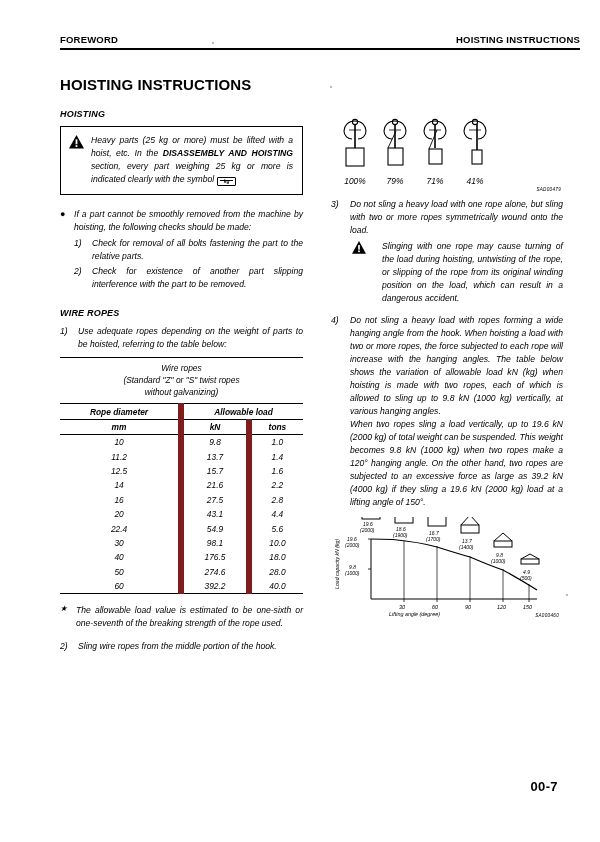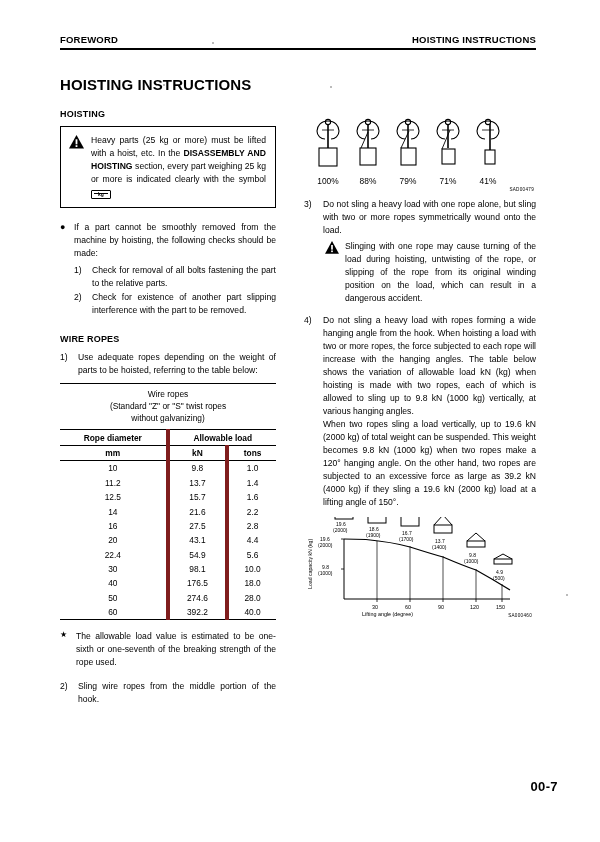--- a/index.html
+++ b/index.html
@@ -5,37 +5,37 @@
   * { box-sizing: border-box; }
   html, body { margin:0; padding:0; }
   body {
     width:600px; height:842px;
     background:#ffffff;
     font-family:"Liberation Sans", sans-serif;
     color:#000;
     position:relative;
     overflow:hidden;
   }
-  .page { position:absolute; inset:0; padding:34px 64px 0 60px; }
+  .page { position:absolute; inset:0; padding:34px 20px 0 60px; }
 
   
   .runhead {
     display:flex; justify-content:space-between; align-items:flex-end;
     font-size:9.5px; font-weight:bold; letter-spacing:.2px;
     padding-bottom:3px;
   }
   .runhead-rule { border-bottom:2.2px solid #000; margin-bottom:26px; }
 
   h1.doc-title {
     font-size:15px; font-weight:bold; margin:0 0 16px 0; letter-spacing:.1px;
   }
   h2.sec { font-size:9px; font-weight:bold; margin:0 0 7px 0; letter-spacing:.2px; }
 
   
-  .cols { display:flex; gap:28px; }
+  .cols { display:flex; gap:28px;font-style:italic; }
   .col { width:243px; }
   .col.right { width:232px; }
 
   p, li, div.txt {
     font-size:8.6px; line-height:1.52; text-align:justify; margin:0;
   }
 
   
   .warnbox {
     border:1.2px solid #000; padding:7px 9px 8px 8px; margin-bottom:13px;
@@ -59,29 +59,29 @@
   .bullet .dot { flex:0 0 7px; font-size:9px; line-height:1.45; }
   .numlist { margin:2px 0 0 14px; }
   .nrow { display:flex; gap:5px; margin-bottom:1px; }
   .nrow .n { flex:0 0 13px; font-size:8.6px; line-height:1.52; }
   .nrow .t { flex:1; }
 
   .r-item { display:flex; gap:6px; margin-bottom:8px; }
   .r-item .n { flex:0 0 13px; font-size:8.6px; line-height:1.52; }
   .r-item .t { flex:1; }
 
-  .inner-warn { display:flex; gap:6px; margin-top:3px; padding-left:2px; }
+  .inner-warn { display:flex; gap:16px; margin-top:3px; padding-left:2px; }
 
   
   table.wr { width:100%; border-collapse:collapse; margin-top:6px; font-size:8.4px; }
   table.wr th, table.wr td { text-align:center; padding:2.2px 2px; }
   .trule-top td, .trule-top th { border-top:1.6px solid #000; }
   .trule td, .trule th { border-top:1px solid #000; }
   .trule-bot td { border-bottom:1.6px solid #000; }
-  .vl { border-left:4px solid #7f1d1d; }
+  .vl { border-left:6px solid #7f1d1d; }
   .caption-cell { padding:4px 2px 5px 2px !important; line-height:1.45; }
   .num { font-weight:normal;margin-top:24px; }
 
   .star { display:flex; gap:6px; margin-top:10px; }
   .star .s { flex:0 0 10px; font-size:8px; }
 
   
   .hooks { display:flex; justify-content:flex-start; margin:9px 0 0 0; padding:0 4px; }
   .hookcell { text-align:center; width:40px; }
   .hookpct { font-size:8.4px; margin-top:2px; }
@@ -249,32 +249,20 @@
         <div class="hookcell">
           <svg width="40" height="52" viewBox="0 0 40 52">
             <path d="M20 3 C13 3 9 8 9 13 C9 18 13 21 17 21" fill="none" stroke="#000" stroke-width="1.1"></path>
             <path d="M20 3 C27 3 31 8 31 13 C31 18 27 21 23 21" fill="none" stroke="#000" stroke-width="1.1"></path>
             <circle cx="20" cy="4" r="2.6" fill="none" stroke="#000" stroke-width="1.1"></circle>
             <line x1="20" y1="7" x2="20" y2="30" stroke="#000" stroke-width="1.6"></line>
             <line x1="14" y1="12" x2="26" y2="12" stroke="#000" stroke-width="0.8"></line>
             <rect x="11" y="30" width="18" height="18" fill="none" stroke="#000" stroke-width="1.1"></rect>
           </svg>
           <div class="hookpct">100%</div>
-        </div>
-        <div class="hookcell">
-          <svg width="40" height="52" viewBox="0 0 40 52">
-            <path d="M20 3 C13 3 9 8 9 13 C9 18 13 21 17 21" fill="none" stroke="#000" stroke-width="1.1"></path>
-            <path d="M20 3 C27 3 31 8 31 13 C31 18 27 21 23 21" fill="none" stroke="#000" stroke-width="1.1"></path>
-            <circle cx="20" cy="4" r="2.6" fill="none" stroke="#000" stroke-width="1.1"></circle>
-            <line x1="20" y1="7" x2="20" y2="30" stroke="#000" stroke-width="1.6"></line>
-            <line x1="14" y1="12" x2="26" y2="12" stroke="#000" stroke-width="0.8"></line>
-            <line x1="20" y1="14" x2="13" y2="30" stroke="#000" stroke-width="0.9"></line>
-            <rect x="12" y="30" width="16" height="17" fill="none" stroke="#000" stroke-width="1.1"></rect>
-          </svg>
-          <div class="hookpct">88%</div>
         </div>
         <div class="hookcell">
           <svg width="40" height="52" viewBox="0 0 40 52">
             <path d="M20 3 C13 3 9 8 9 13 C9 18 13 21 17 21" fill="none" stroke="#000" stroke-width="1.1"></path>
             <path d="M20 3 C27 3 31 8 31 13 C31 18 27 21 23 21" fill="none" stroke="#000" stroke-width="1.1"></path>
             <circle cx="20" cy="4" r="2.6" fill="none" stroke="#000" stroke-width="1.1"></circle>
             <line x1="20" y1="7" x2="20" y2="30" stroke="#000" stroke-width="1.6"></line>
             <line x1="14" y1="12" x2="26" y2="12" stroke="#000" stroke-width="0.8"></line>
             <line x1="21" y1="13" x2="13" y2="30" stroke="#000" stroke-width="0.9"></line>
             <rect x="13" y="30" width="15" height="17" fill="none" stroke="#000" stroke-width="1.1"></rect>

